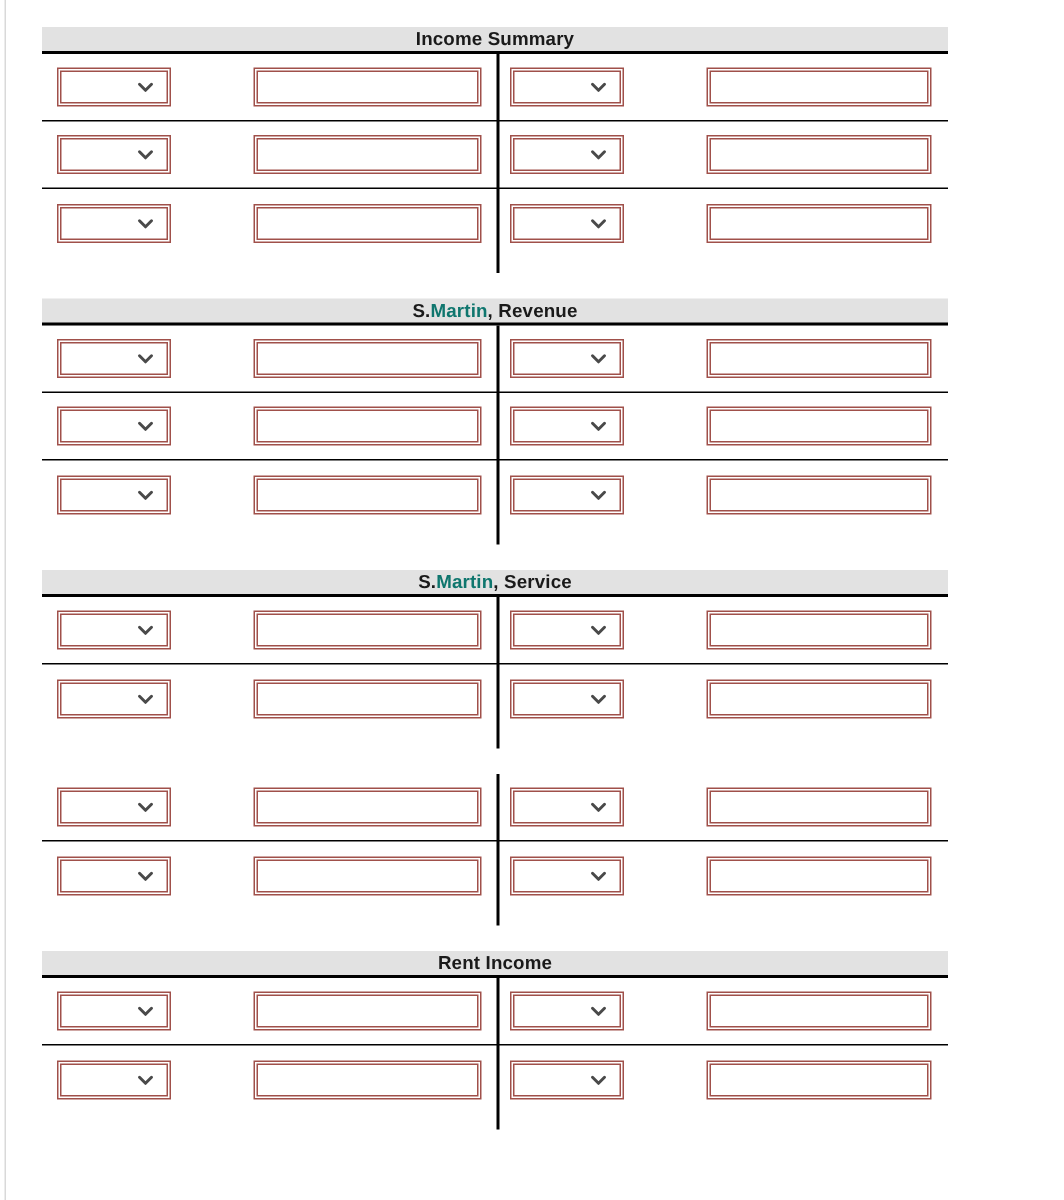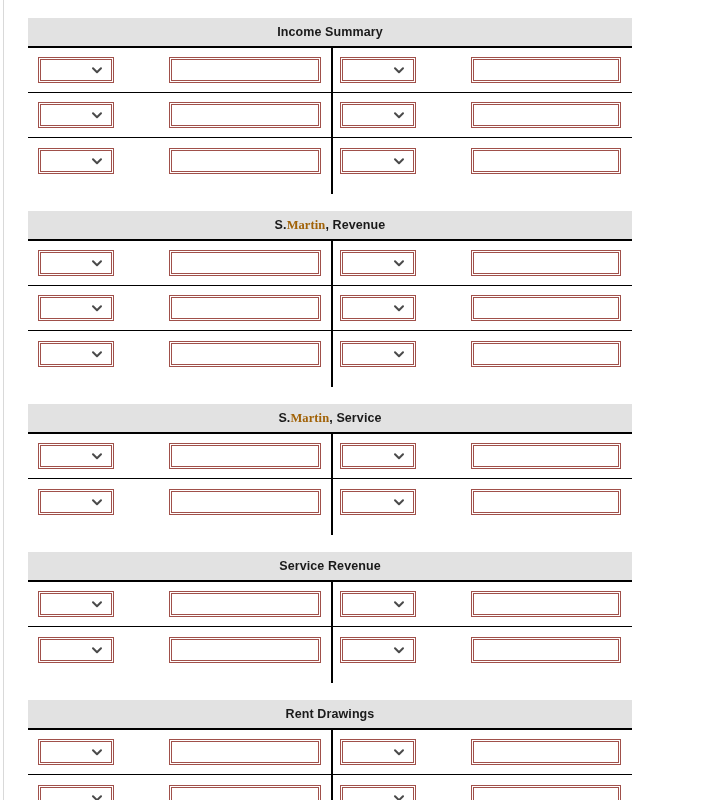--- a/index.html
+++ b/index.html
@@ -27,32 +27,32 @@
 
   .account-block {
     width: 604px;
     margin: 0 0 28px 28px;
     position: relative;
   }
   .account-block:last-child { margin-bottom: 0; }
 
   
   .account-header {
-    height: 30px;
+    height: 18px;
     background: #e2e2e2;
     border-bottom: 2px solid #000000;
     display: flex;
     align-items: center;
     justify-content: center;
     font-size: 12.5px;
     font-weight: bold;
     color: #1a1a1a;
     letter-spacing: 0.1px;
   }
-  .hdr-accent { color: #a16207; font-family: Liberation Serif, serif; }
+  .hdr-accent { color: #0f766e; }
 
   
   .tbody { position: relative; }
 
   .acct-row {
     display: flex;
     align-items: center;
     height: 45px;
     border-bottom: 1.6px solid #000000;
     position: relative;
@@ -399,23 +399,20 @@
               <div class="ctrl-inner">
                 <span></span>
               </div>
             </div>
           </div>
         </div>
         <div class="center-divider"></div>
       </div>
     </div>
     <div class="account-block">
-      <div class="account-header">
-        <span>Service Revenue</span>
-      </div>
       <div class="tbody">
         <div class="acct-row">
           <div class="side side-debit">
             <div class="ctrl sel">
               <div class="ctrl-inner">
                 <span></span>
                 <svg class="chev" viewBox="0 0 14 14">
                   <path d="M3 5.2 L7 9.2 L11 5.2" fill="none" stroke="#4a4a4a" stroke-width="2" stroke-linecap="round" stroke-linejoin="round"></path>
                 </svg>
               </div>
@@ -472,21 +469,21 @@
                 <span></span>
               </div>
             </div>
           </div>
         </div>
         <div class="center-divider"></div>
       </div>
     </div>
     <div class="account-block">
       <div class="account-header">
-        <span>Rent Drawings</span>
+        <span>Rent Income</span>
       </div>
       <div class="tbody">
         <div class="acct-row">
           <div class="side side-debit">
             <div class="ctrl sel">
               <div class="ctrl-inner">
                 <span></span>
                 <svg class="chev" viewBox="0 0 14 14">
                   <path d="M3 5.2 L7 9.2 L11 5.2" fill="none" stroke="#4a4a4a" stroke-width="2" stroke-linecap="round" stroke-linejoin="round"></path>
                 </svg>

